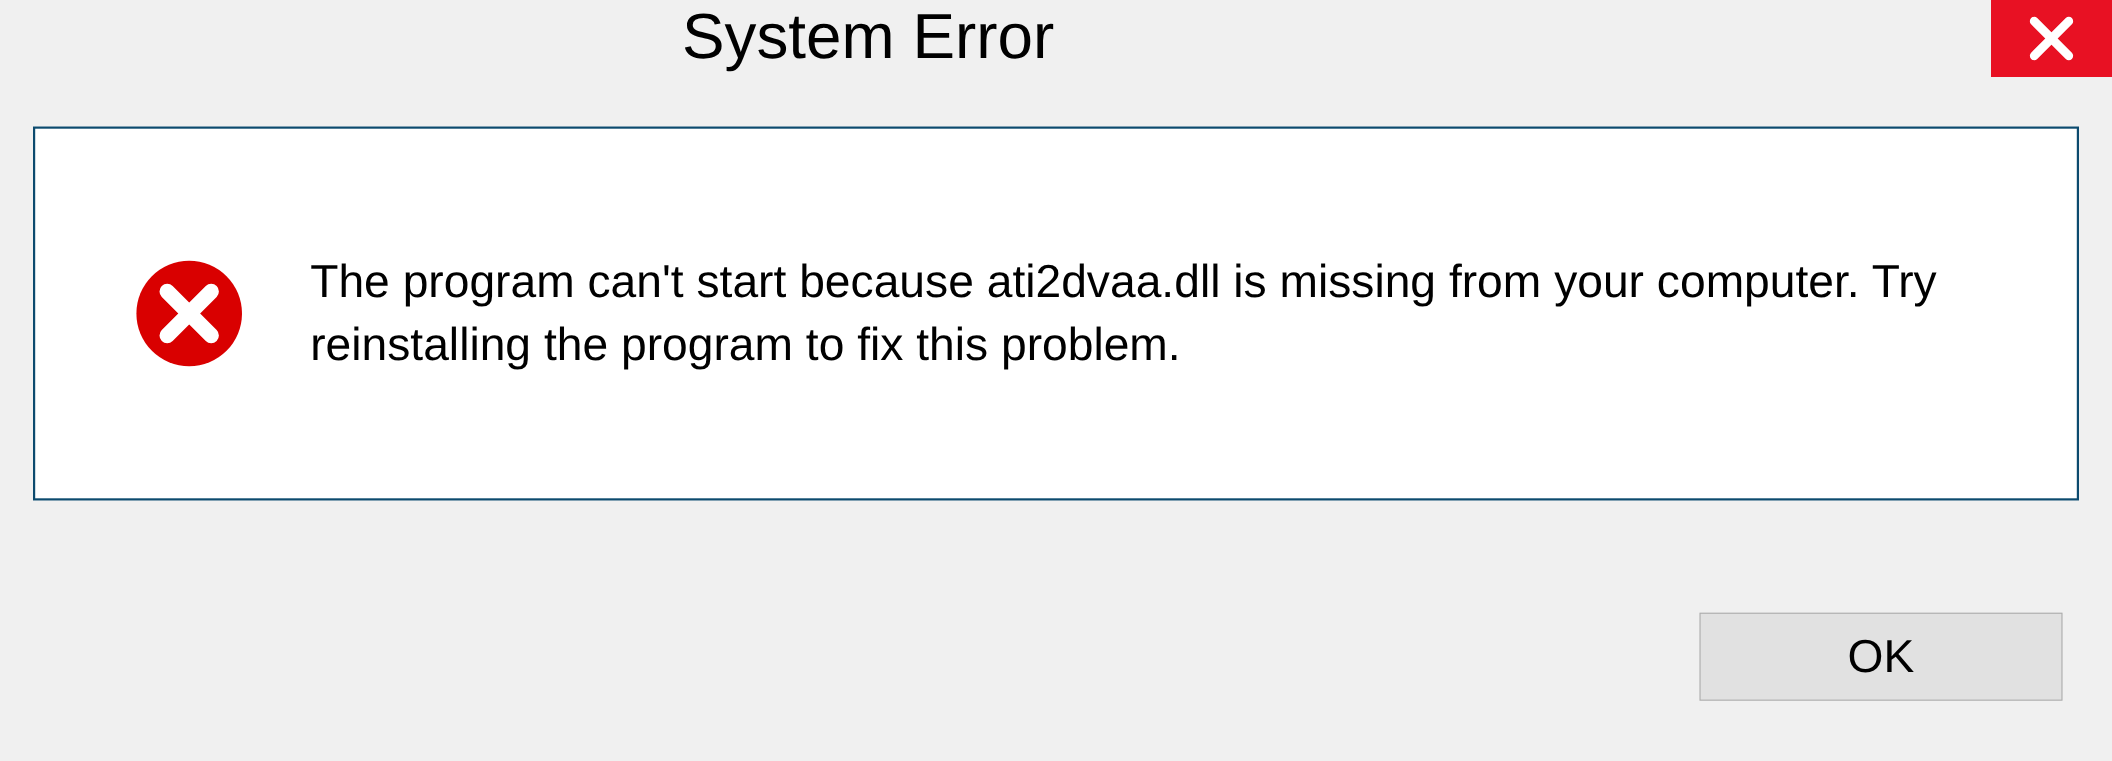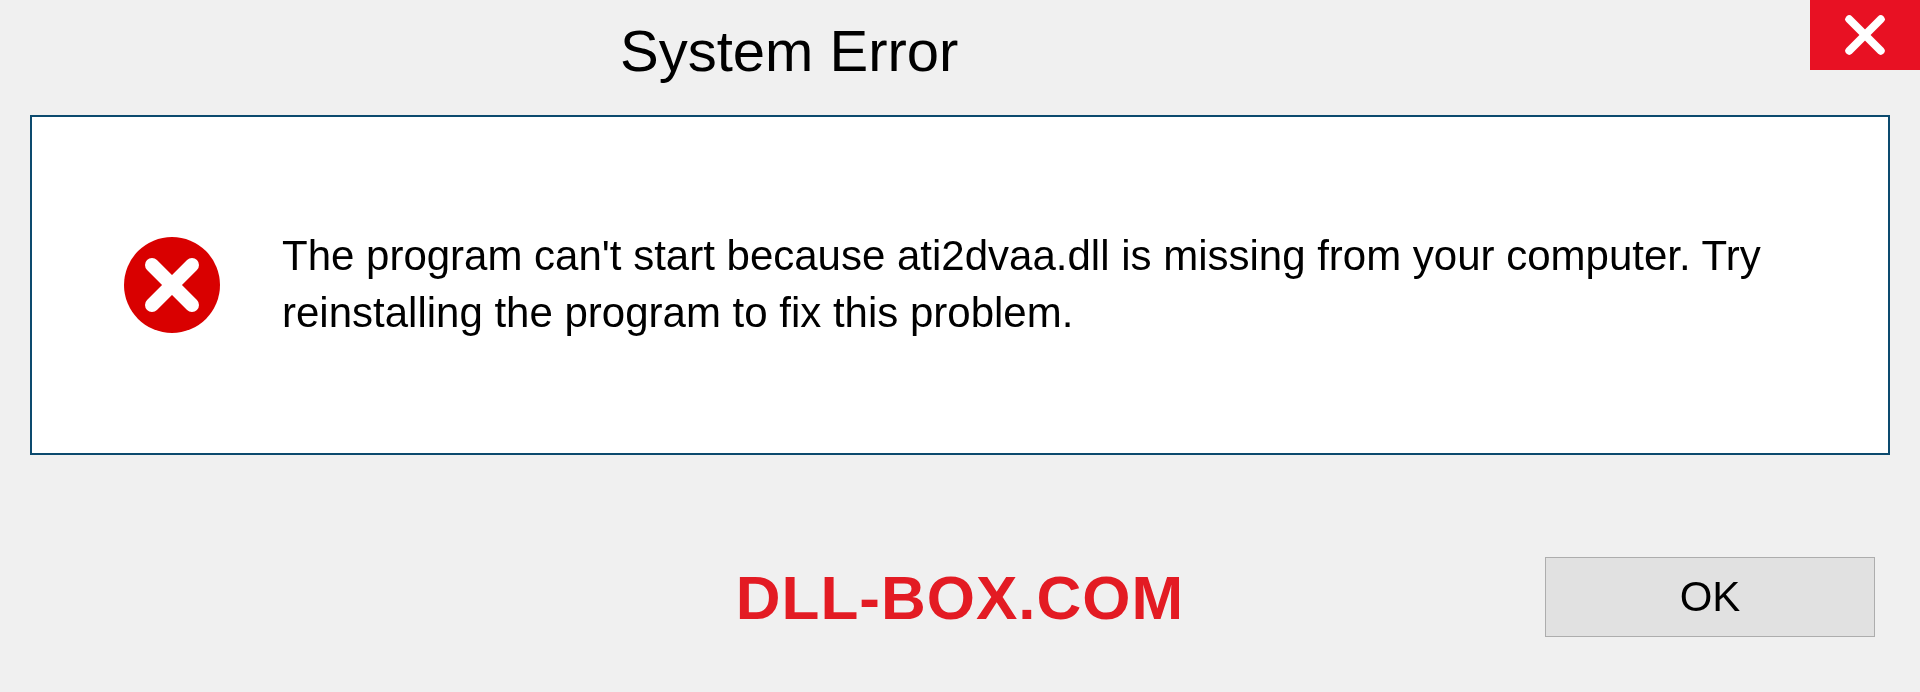--- a/index.html
+++ b/index.html
@@ -11,21 +11,20 @@
       width: 1920px;
       height: 692px;
       background: #f0f0f0;
       font-family: "Segoe UI", Tahoma, Arial, sans-serif;
       position: relative;
       overflow: hidden;
     }
     .title-bar {
       height: 100px;
       display: flex;
-      align-items: center;
       padding-left: 620px;
       position: relative;
     }
     .title-text {
       font-size: 58px;
       color: #000;
       font-weight: 400;
     }
     .close-button {
       position: absolute;
@@ -117,15 +116,14 @@
     <svg viewBox="0 0 100 100">
       <circle cx="50" cy="50" r="48" fill="#d90000"></circle>
       <line x1="30" y1="30" x2="70" y2="70" stroke="#ffffff" stroke-width="14" stroke-linecap="round"></line>
       <line x1="70" y1="30" x2="30" y2="70" stroke="#ffffff" stroke-width="14" stroke-linecap="round"></line>
     </svg>
   </div>
   <div class="message-text">The program can't start because ati2dvaa.dll is missing from your computer. Try reinstalling the program to fix this problem.</div>
 </div>
 
 <div class="footer">
-  <div class="watermark">DLL-BOX.COM</div>
   <div class="ok-button">OK</div>
 </div>
 
 </body></html>

